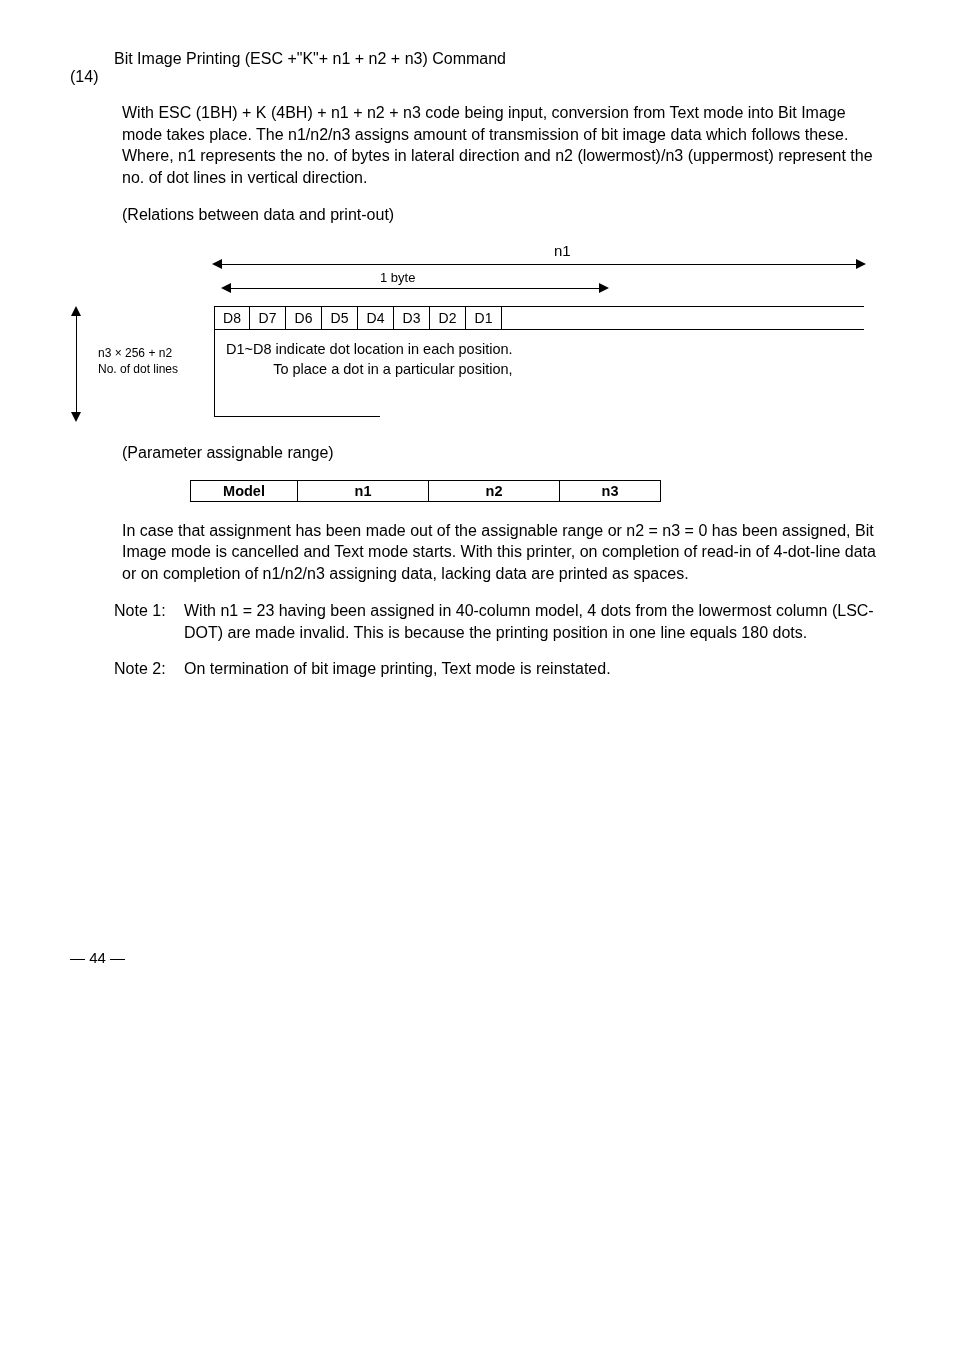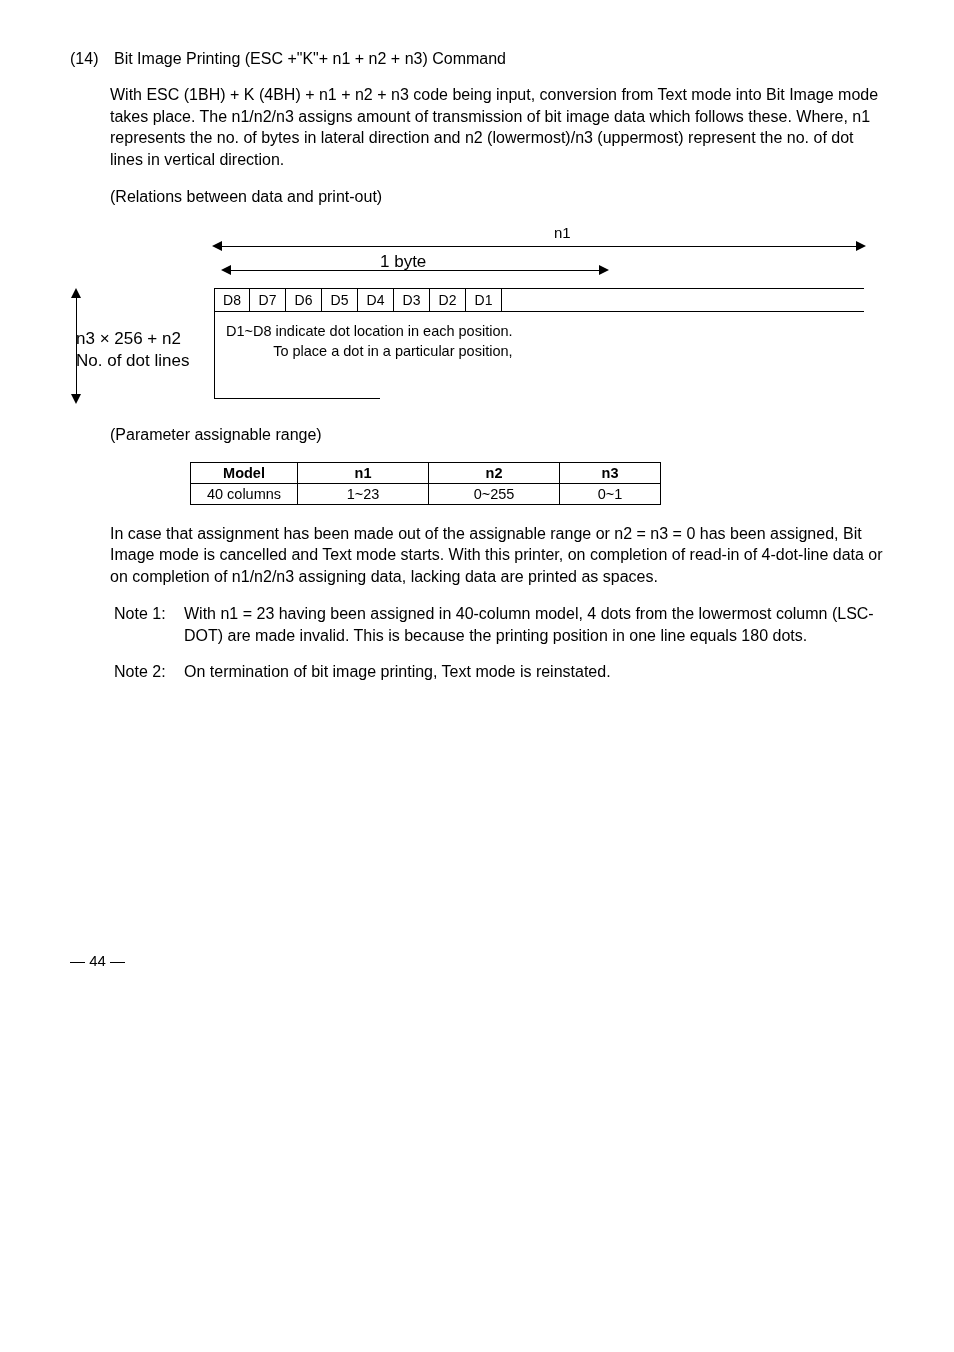--- a/index.html
+++ b/index.html
@@ -11,26 +11,27 @@
     padding: 50px 70px 40px 70px;
     width: 954px;
     box-sizing: border-box;
   }
   .section-title {
     display: flex;
     margin-bottom: 16px;
   }
   .section-num {
     width: 44px;
+    margin-top: 18px;
   }
   .section-text {
     flex: 1;
   }
   .body-text {
-    margin-left: 40px;
+    margin-left: 52px;
     margin-bottom: 16px;
     line-height: 1.35;
   }
   .diagram {
     margin: 10px 0 10px 0;
     position: relative;
     height: 190px;
   }
   
   .n1-label {
@@ -56,21 +57,21 @@
     top: -6px;
   }
   .n1-arrow::before { left: -2px; border-right: 10px solid #000; }
   .n1-arrow::after  { right: -2px; border-left: 10px solid #000; }
 
   
   .byte-label {
     position: absolute;
     left: 310px;
     top: 28px;
-    font-size: 17px;
+    font-size: 13px;
   }
   .byte-arrow {
     position: absolute;
     left: 153px;
     top: 46px;
     width: 384px;
     height: 0;
     border-top: 1.5px solid #000;
   }
   .byte-arrow::before, .byte-arrow::after {
@@ -121,23 +122,23 @@
     width: 0; height: 0;
     border-left: 5px solid transparent;
     border-right: 5px solid transparent;
     left: -6px;
   }
   .v-arrow::before { top: -2px; border-bottom: 10px solid #000; }
   .v-arrow::after  { bottom: -2px; border-top: 10px solid #000; }
 
   .v-label {
     position: absolute;
-    left: 6px;
+    left: 28px;
     top: 104px;
-    font-size: 17px;
+    font-size: 12px;
     line-height: 1.3;
   }
   .v-label div { white-space: nowrap; }
 
   .desc-box {
     position: absolute;
     left: 144px;
     top: 86px;
     width: 165px;
     height: 88px;
@@ -230,26 +231,20 @@
 <div class="body-text">(Parameter assignable range)</div>
 
 <table class="param">
   <tbody>
       <tr>
     <th class="col-model">Model</th>
     <th class="col-n1">n1</th>
     <th class="col-n2">n2</th>
     <th class="col-n3">n3</th>
   </tr>
-  <tr>
-    <td>40 columns</td>
-    <td>1~23</td>
-    <td>0~255</td>
-    <td>0~1</td>
-  </tr>
 </tbody>
   </table>
 
 <div class="body-text">In case that assignment has been made out of the assignable range or n2 = n3 = 0 has been assigned, Bit Image mode is cancelled and Text mode starts. With this printer, on completion of read-in of 4-dot-line data or on completion of n1/n2/n3 assigning data, lacking data are printed as spaces.</div>
 
 <div class="note">
   <div class="note-label">Note 1:</div>
   <div class="note-text">With n1 = 23 having been assigned in 40-column model, 4 dots from the lowermost column (LSC-DOT) are made invalid.  This is because the printing position in one line equals 180 dots.</div>
 </div>
 

